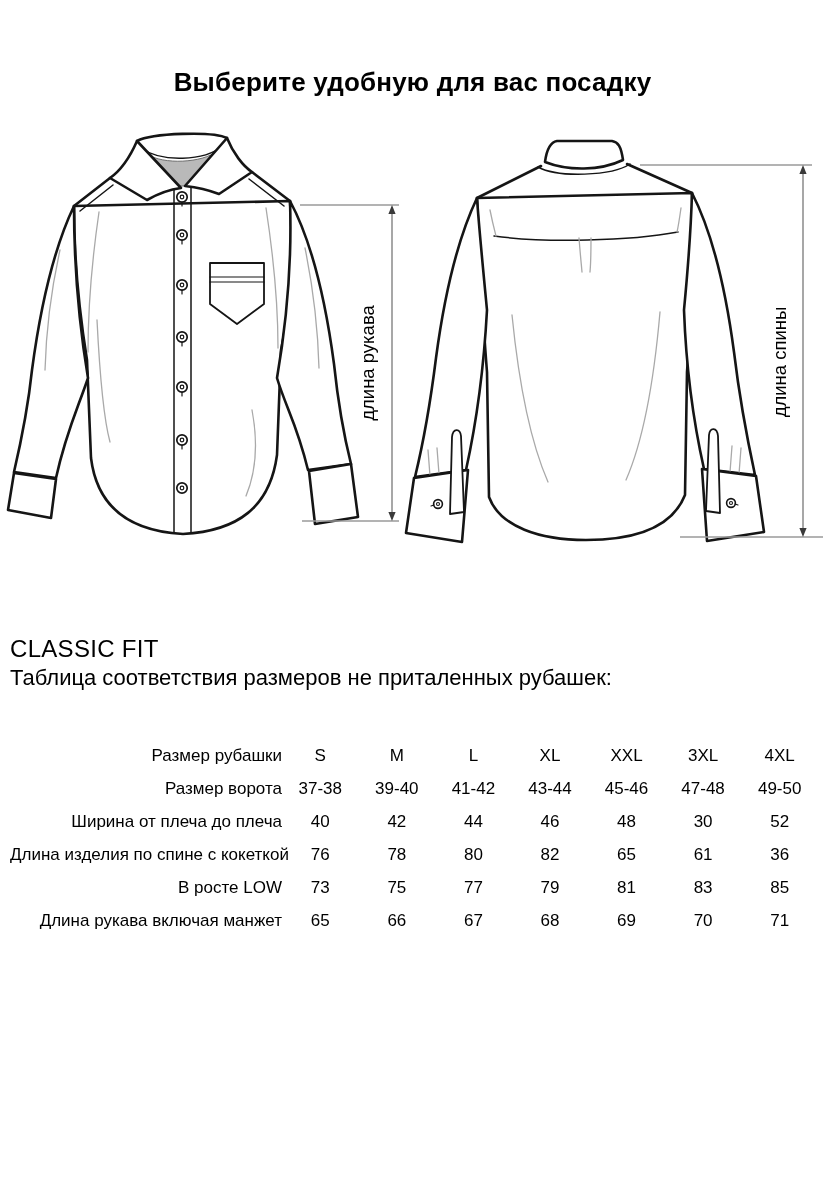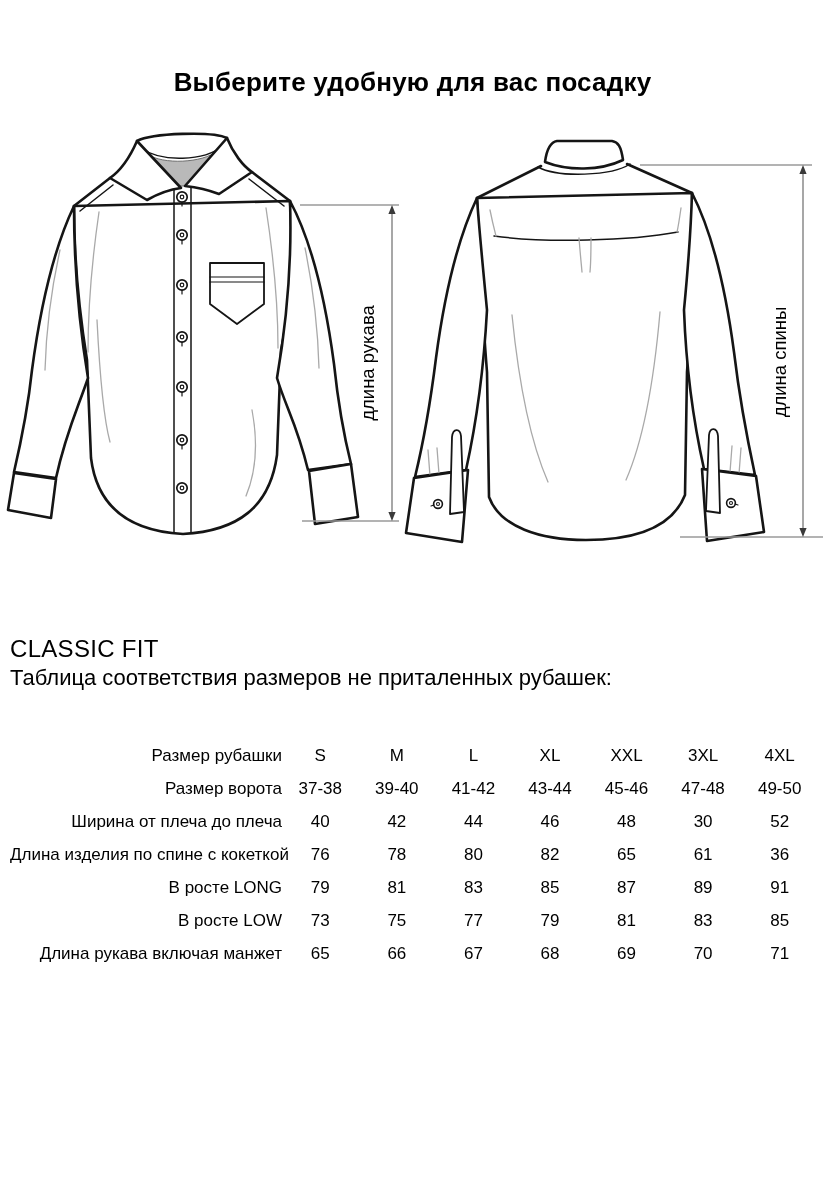--- a/index.html
+++ b/index.html
@@ -233,30 +233,20 @@
         <td class="lbl">Длина изделия по спине с кокеткой</td>
         <td>76</td>
         <td>78</td>
         <td>80</td>
         <td>82</td>
         <td>65</td>
         <td>61</td>
         <td>36</td>
       </tr>
       <tr>
-        <td class="lbl">В росте LONG</td>
-        <td>79</td>
-        <td>81</td>
-        <td>83</td>
-        <td>85</td>
-        <td>87</td>
-        <td>89</td>
-        <td>91</td>
-      </tr>
-      <tr>
         <td class="lbl">В росте LOW</td>
         <td>73</td>
         <td>75</td>
         <td>77</td>
         <td>79</td>
         <td>81</td>
         <td>83</td>
         <td>85</td>
       </tr>
       <tr>

